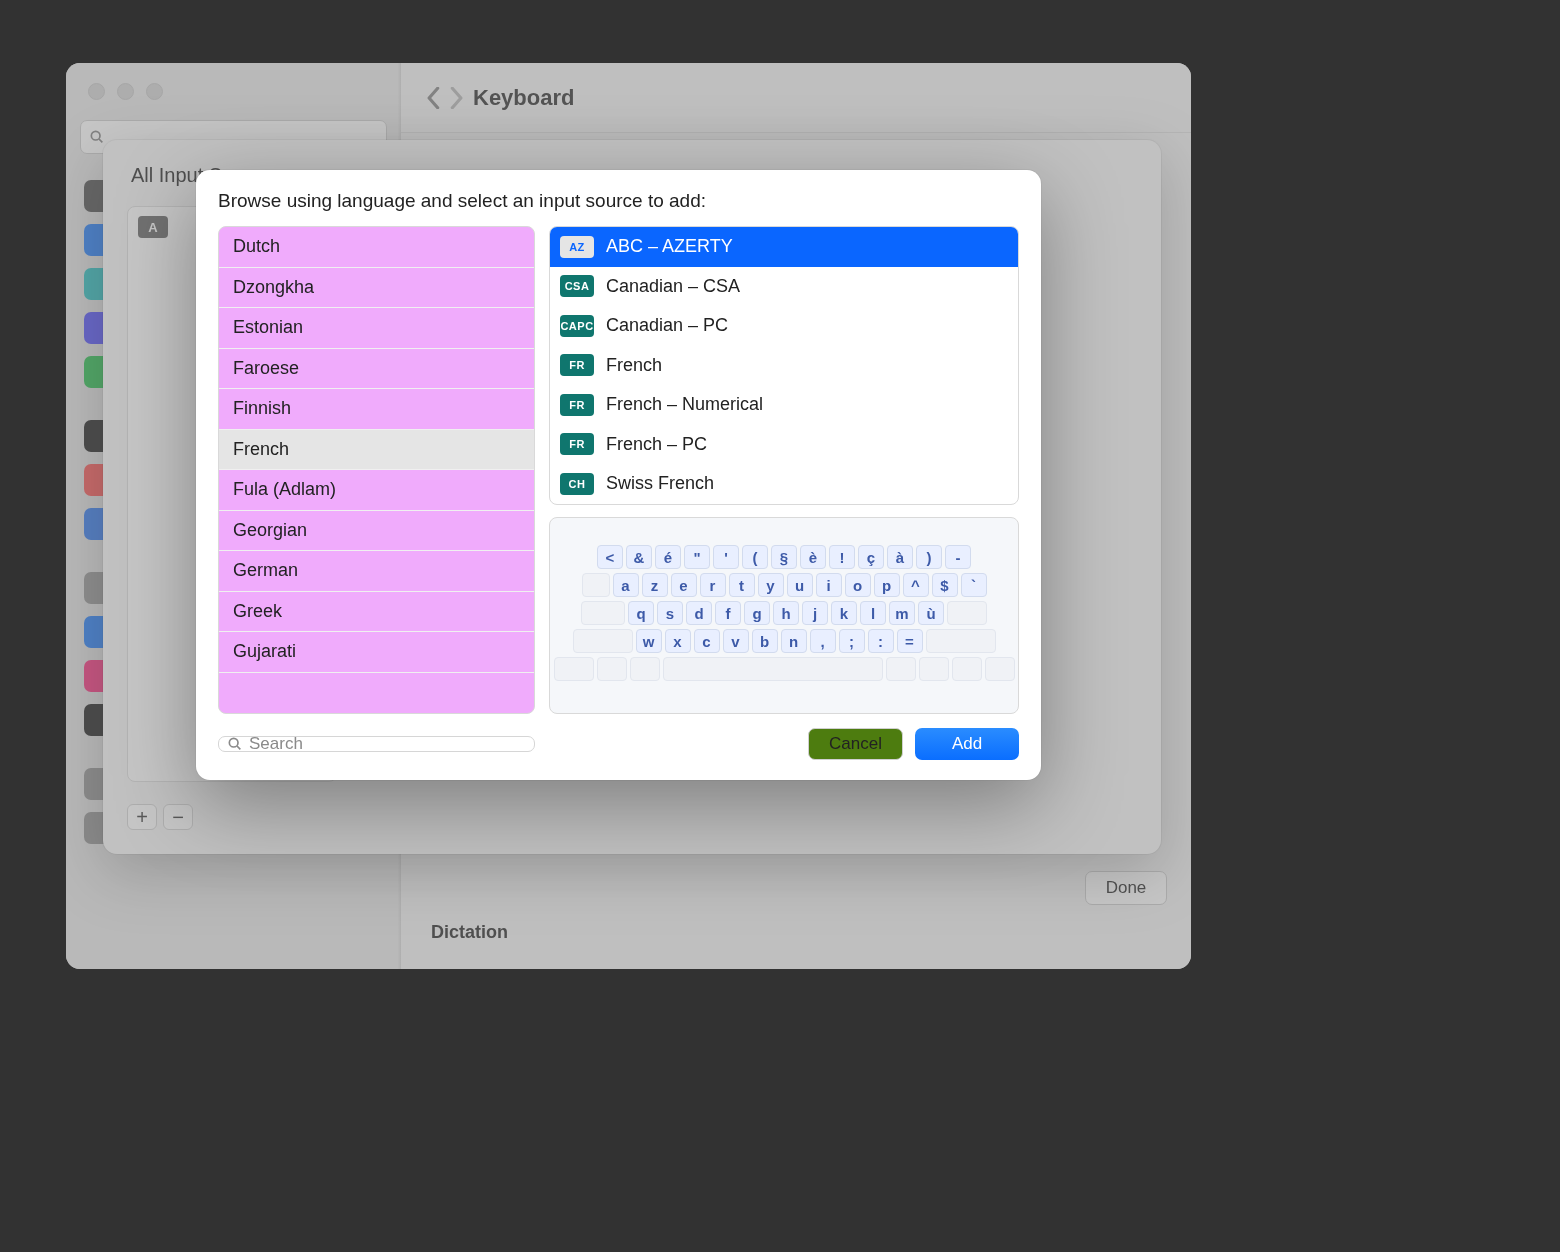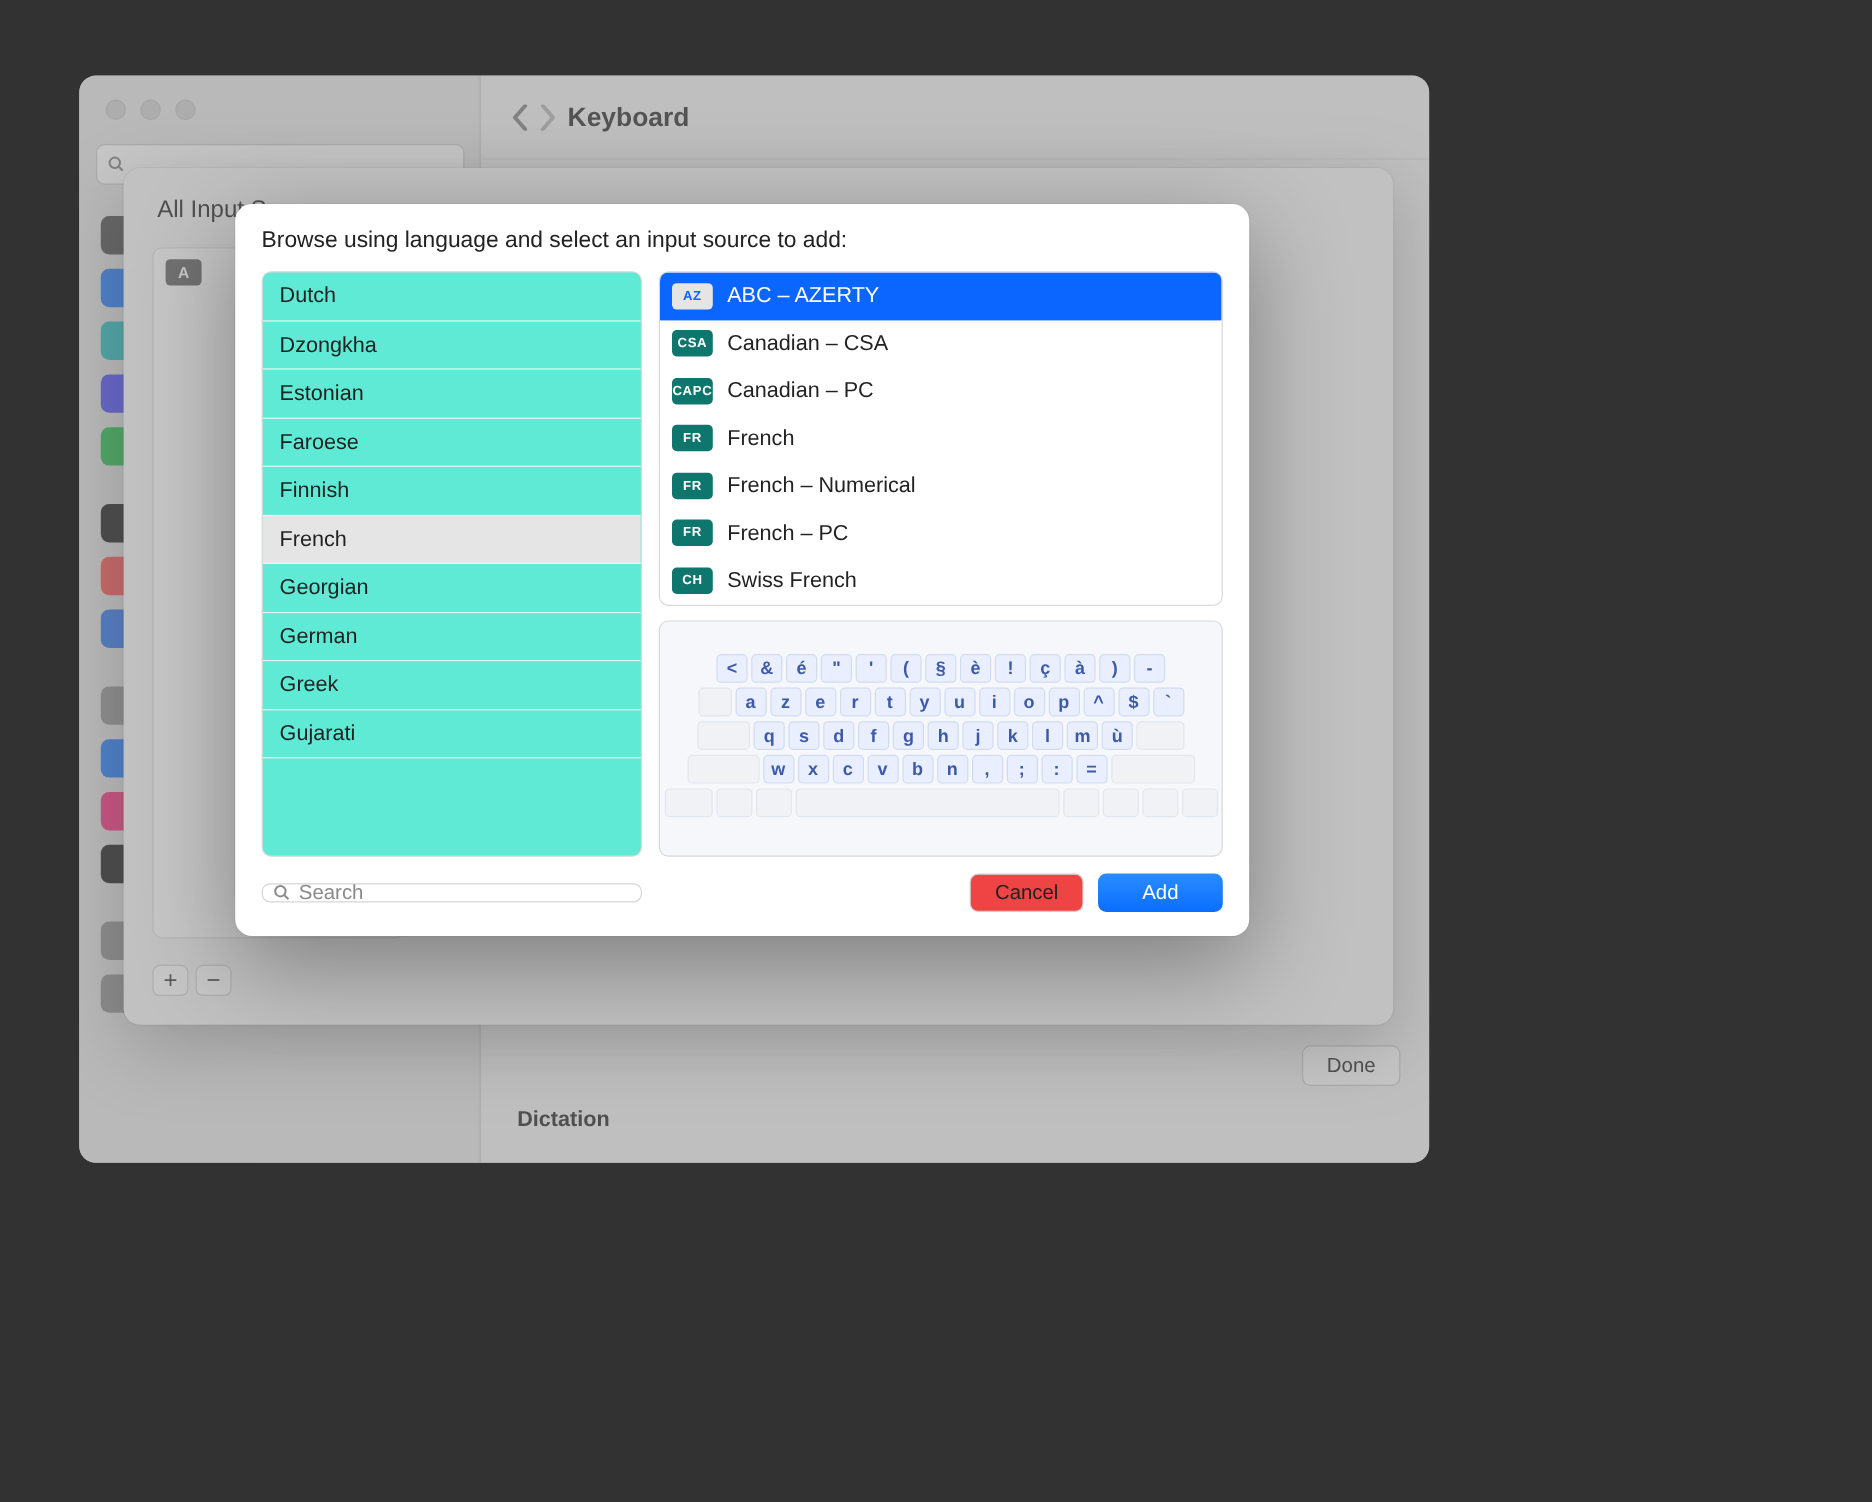--- a/index.html
+++ b/index.html
@@ -116,21 +116,21 @@
     padding: 20px 22px 20px 22px;
     display: flex; flex-direction: column;
   }
   .modal-title { font-size: 19px; color: #222; margin-bottom: 14px; }
   .modal-body { flex: 1; display: flex; gap: 14px; min-height: 0; }
 
   .lang-list {
     width: 317px; flex-shrink: 0;
     border: 1px solid #d9d9d9; border-radius: 8px;
     overflow: hidden;
-    background: #5eead4;
+    background: #f0abfc;
   }
   .lang-item {
     height: 40.5px; display: flex; align-items: center;
     padding: 0 14px; font-size: 18px; color: #222;
     border-bottom: 1px solid #f0f0f0;
   }
   .lang-item.selected { background: #e5e5e5; }
 
   .right-col { flex: 1; display: flex; flex-direction: column; gap: 12px; min-width: 0; }
   .source-list {
@@ -175,21 +175,21 @@
     flex: 0 0 317px;
     height: 16px; border: 1px solid #d6d6d6; border-radius: 7px;
     display: flex; align-items: center; padding: 0 8px;
     color: #8a8a8a; font-size: 17px; gap: 6px;
   }
   .modal-footer-spacer { flex: 1; }
   .btn {
     height: 32px; padding: 0 20px; border-radius: 7px;
     font-size: 17px; display: flex; align-items: center; justify-content: center;
   }
-  .btn-secondary { background: #ef4444; border: 1px solid #d0d0d0; color: #222; }
+  .btn-secondary { background: #4d7c0f; border: 1px solid #d0d0d0; color: #222; }
   .btn-primary { background: #0a7bff; background: linear-gradient(#2a8cff, #0a6eff); color: #fff; border: none; font-weight: 500; min-width: 104px; }
 
   
   .a-badge {
     width: 30px; height: 22px; border-radius: 4px; background: #6d6d6d; color: #fff;
     font-size: 13px; font-weight: 700; display: flex; align-items: center; justify-content: center;
   }
 </style>
 </head>
 <body>
@@ -302,20 +302,21 @@
   <div class="modal-title">Browse using language and select an input source to add:</div>
 
   <div class="modal-body">
     <div class="lang-list" id="lang-list">
         <div class="lang-item">Dutch</div>
         <div class="lang-item">Dzongkha</div>
         <div class="lang-item">Estonian</div>
         <div class="lang-item">Faroese</div>
         <div class="lang-item">Finnish</div>
         <div class="lang-item selected">French</div>
+        <div class="lang-item">Fula (Adlam)</div>
         <div class="lang-item">Georgian</div>
         <div class="lang-item">German</div>
         <div class="lang-item">Greek</div>
         <div class="lang-item">Gujarati</div>
       </div>
 
     <div class="right-col">
       <div class="source-list" id="source-list">
           <div class="source-item selected">
             <div class="source-badge">AZ</div>

